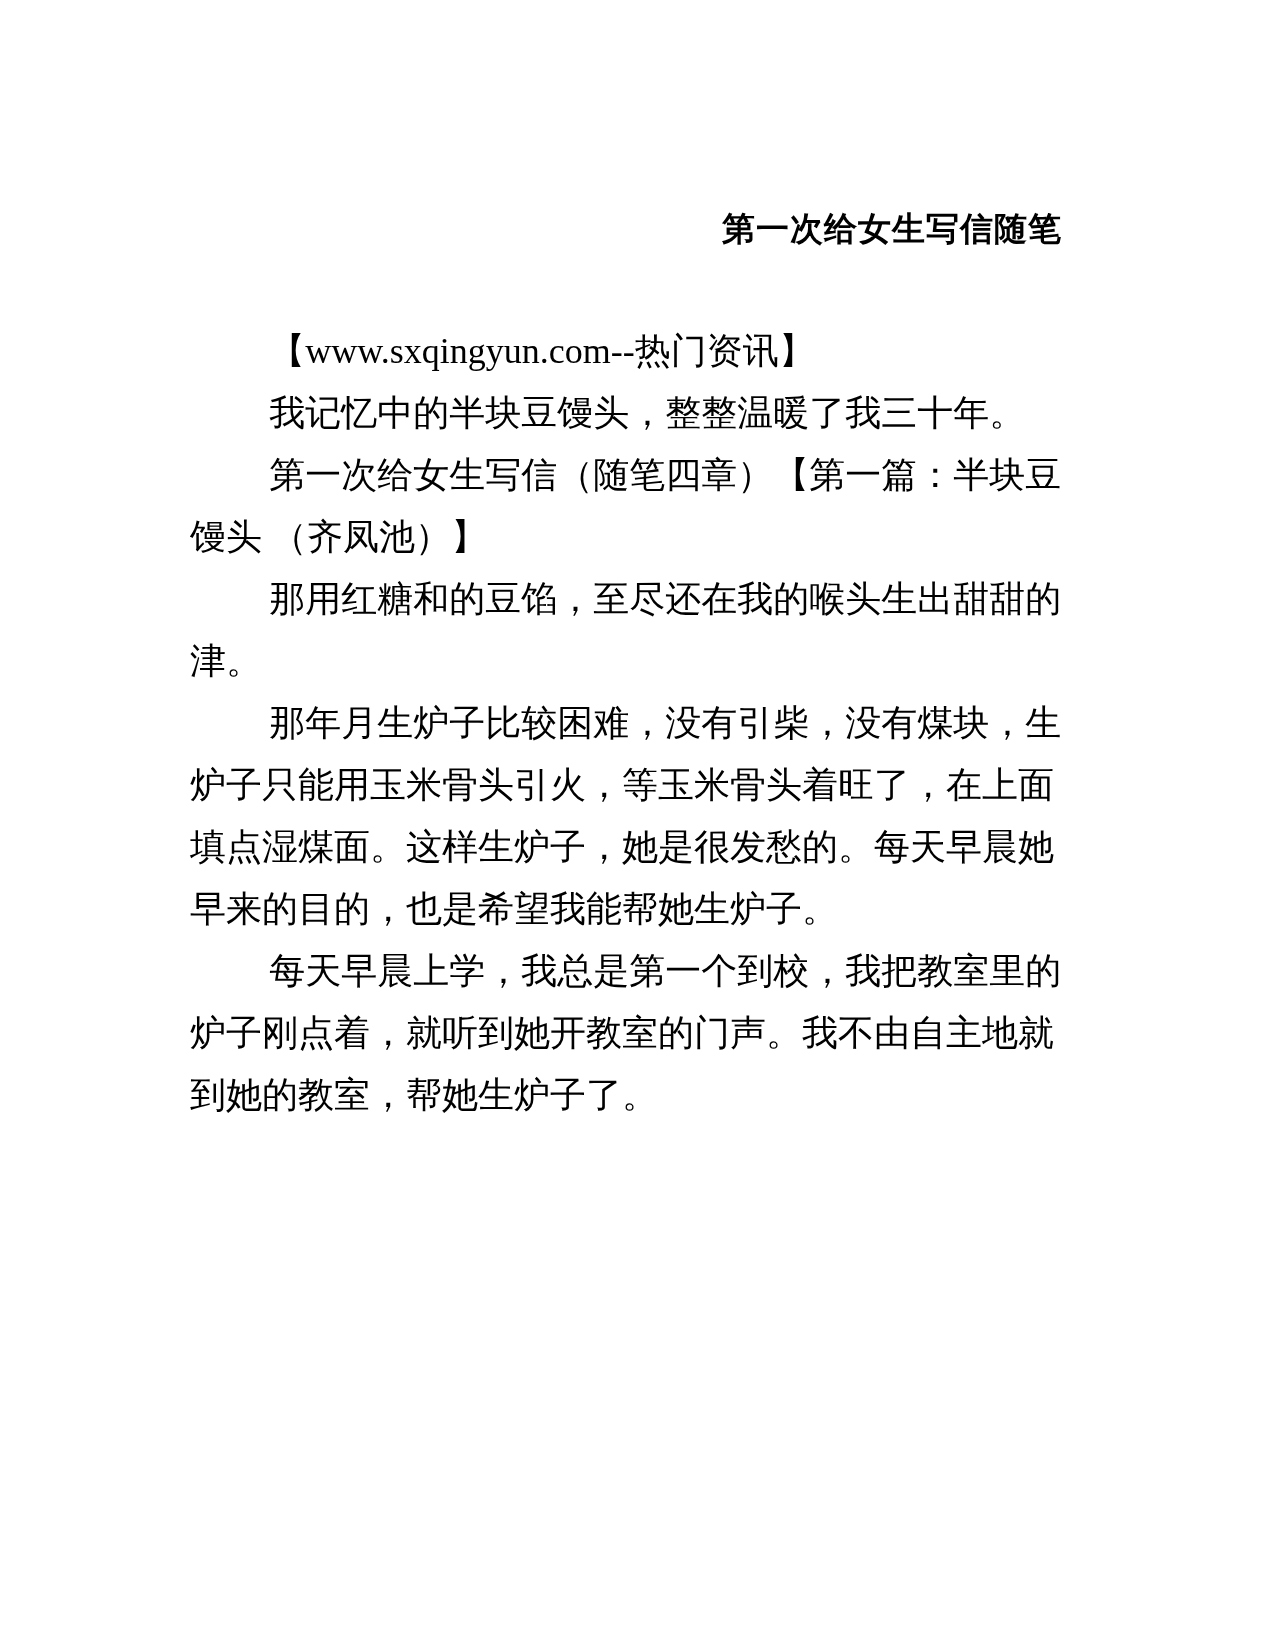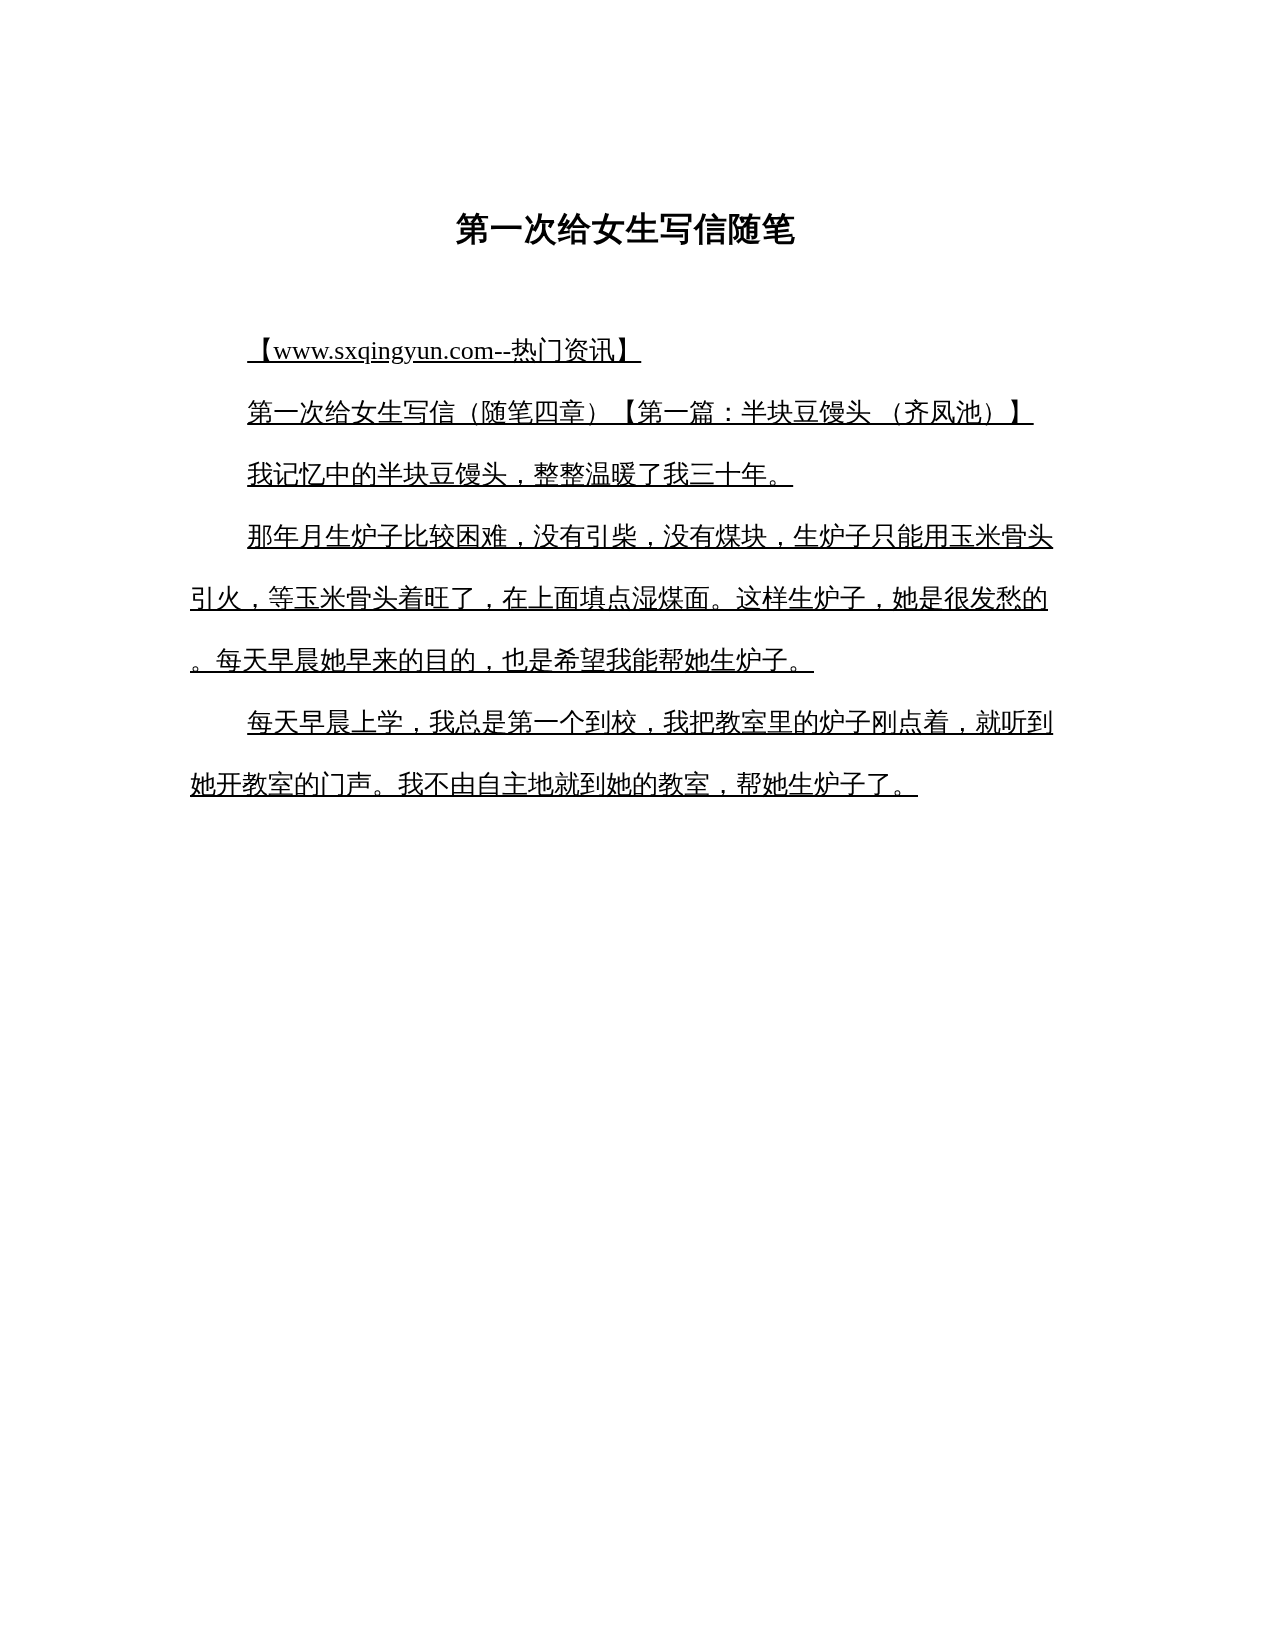--- a/index.html
+++ b/index.html
@@ -20,43 +20,43 @@
     top: 198px;
     width: 872px;
   }
   .title {
     margin: 0 0 60px 0;
     font-family: "Liberation Sans", "DejaVu Sans", sans-serif;
     font-weight: bold;
     font-size: 33px;
     line-height: 62px;
     letter-spacing: 1px;
-    text-align: center;
+    text-align: right;
     color: #000000;
   }
   .body-text .para {
     margin: 0;
     font-family: "Liberation Serif", "DejaVu Serif", serif;
-    font-size: 26px;
+    font-size: 36px;
     line-height: 62px;
     color: #000000;
     text-indent: 2.2em;
     
     word-break: break-all;
     line-break: anywhere;
-    text-decoration: underline;
   }
 </style>
 </head>
 <body>
 
 <div class="page">
   <div class="doc">
     <h1 class="title">第一次给女生写信随笔</h1>
     <div class="body-text">
         <p class="para">【www.sxqingyun.com--热门资讯】</p>
+        <p class="para">我记忆中的半块豆馒头，整整温暖了我三十年。</p>
         <p class="para">第一次给女生写信（随笔四章）【第一篇：半块豆馒头 （齐凤池）】</p>
-        <p class="para">我记忆中的半块豆馒头，整整温暖了我三十年。</p>
+        <p class="para">那用红糖和的豆馅，至尽还在我的喉头生出甜甜的津。</p>
         <p class="para">那年月生炉子比较困难，没有引柴，没有煤块，生炉子只能用玉米骨头引火，等玉米骨头着旺了，在上面填点湿煤面。这样生炉子，她是很发愁的。每天早晨她早来的目的，也是希望我能帮她生炉子。</p>
         <p class="para">每天早晨上学，我总是第一个到校，我把教室里的炉子刚点着，就听到她开教室的门声。我不由自主地就到她的教室，帮她生炉子了。</p>
       </div>
   </div>
 </div>
 
 </body></html>

